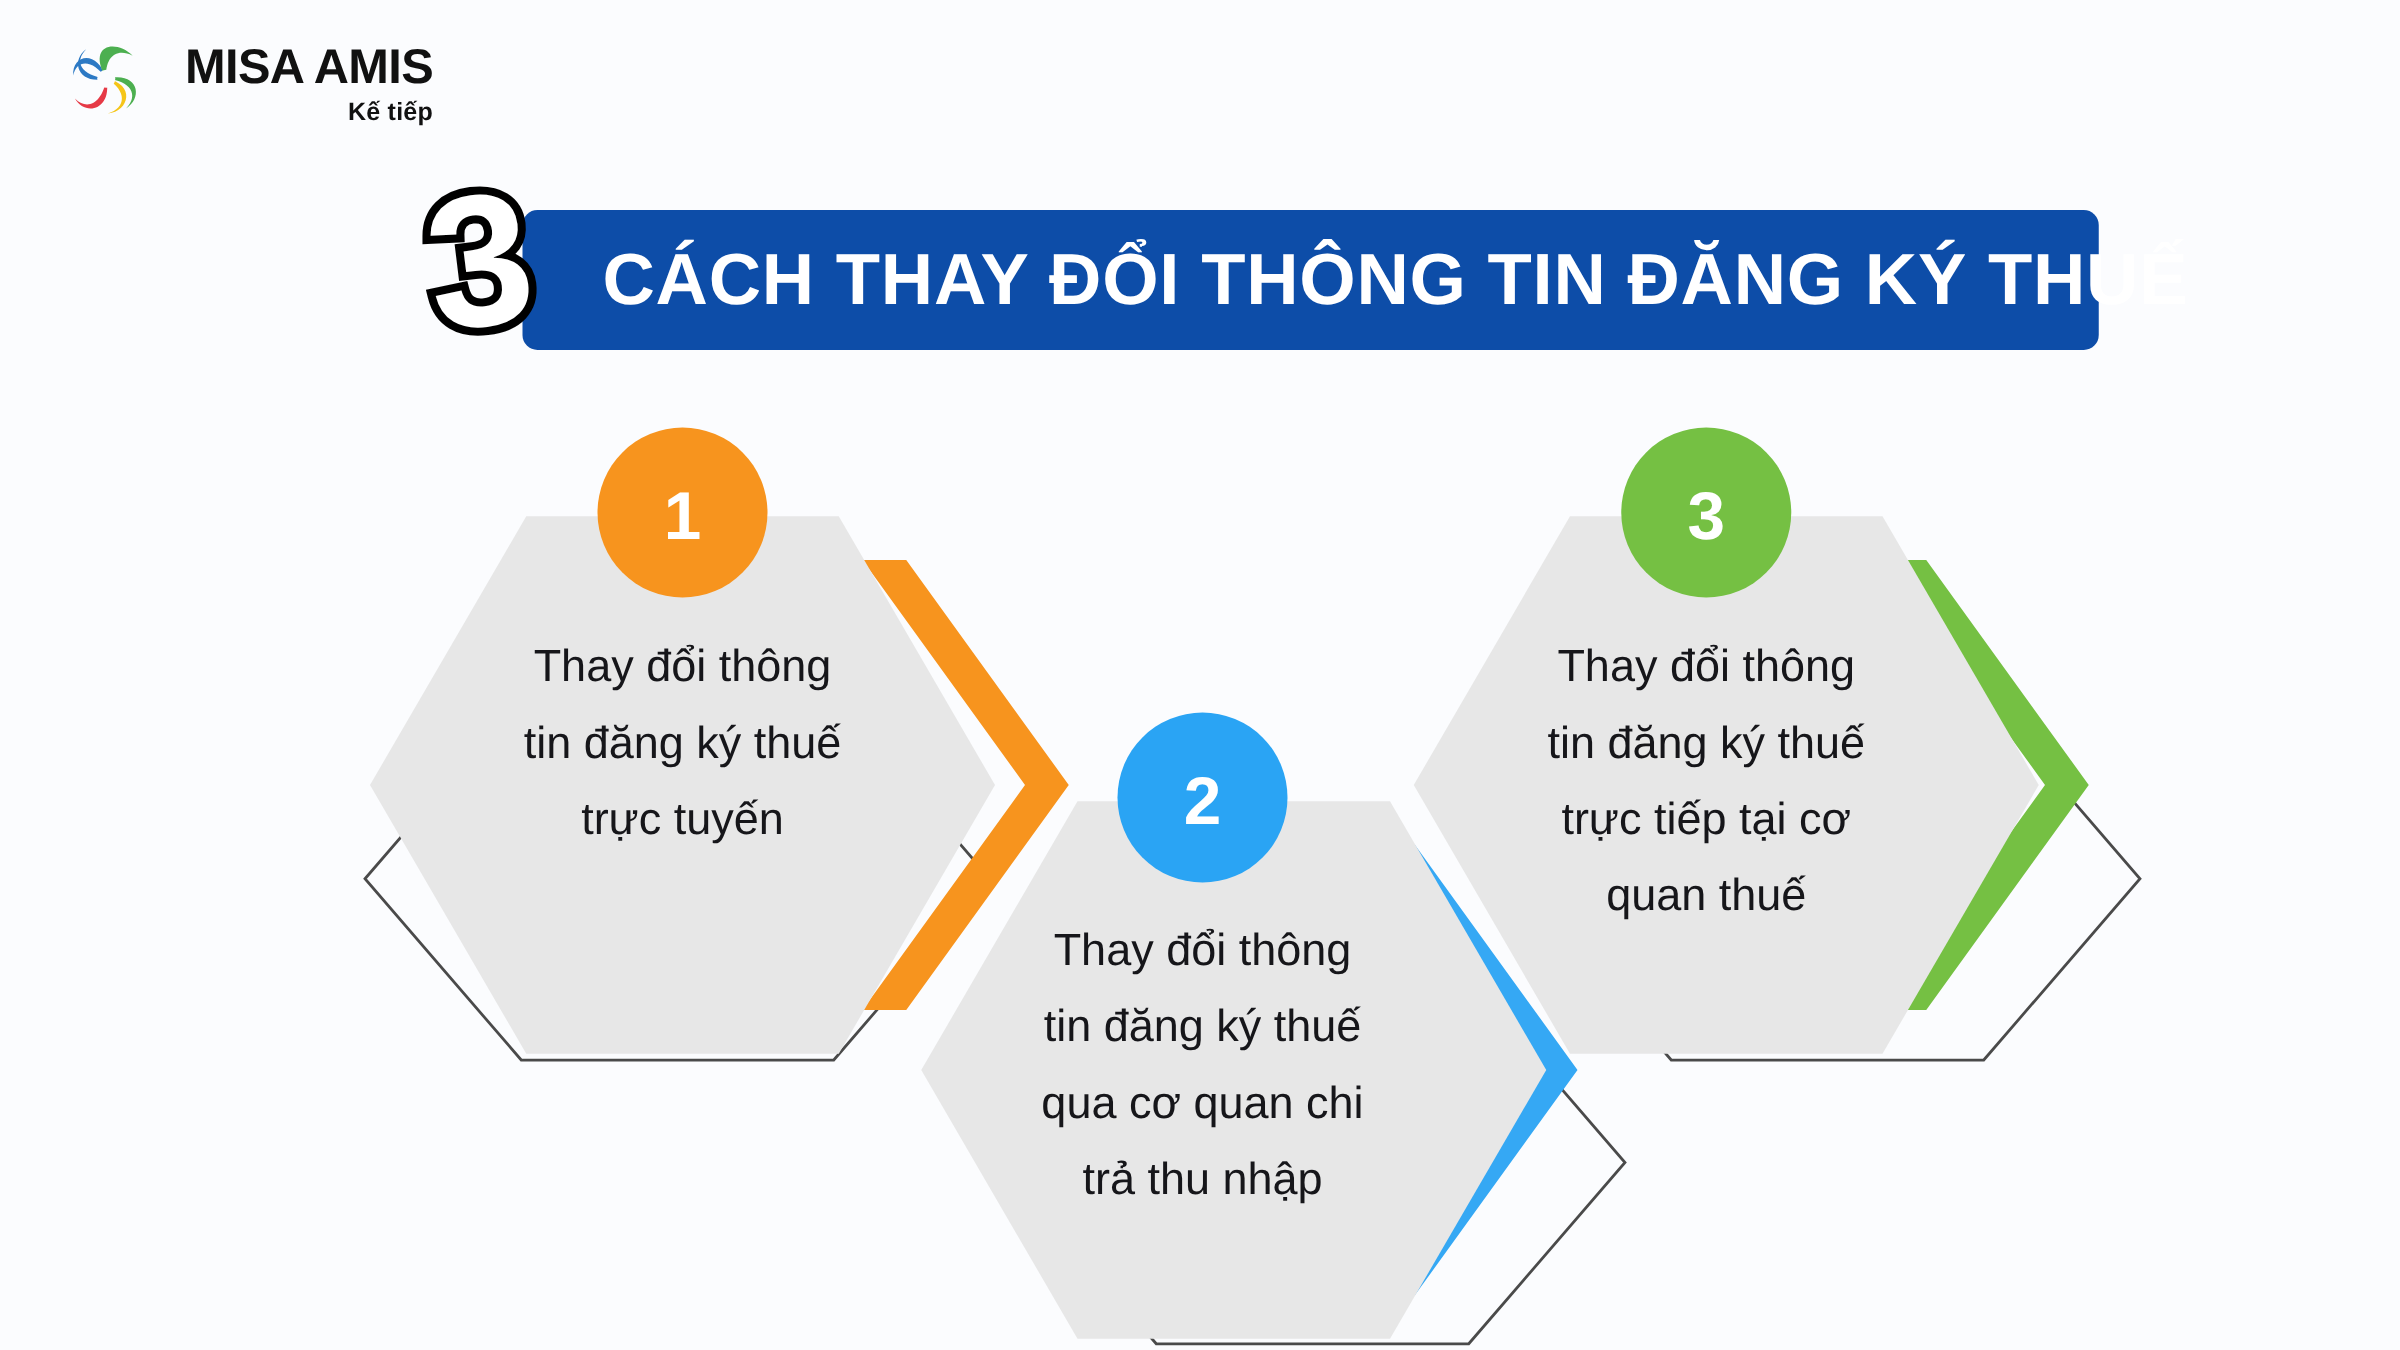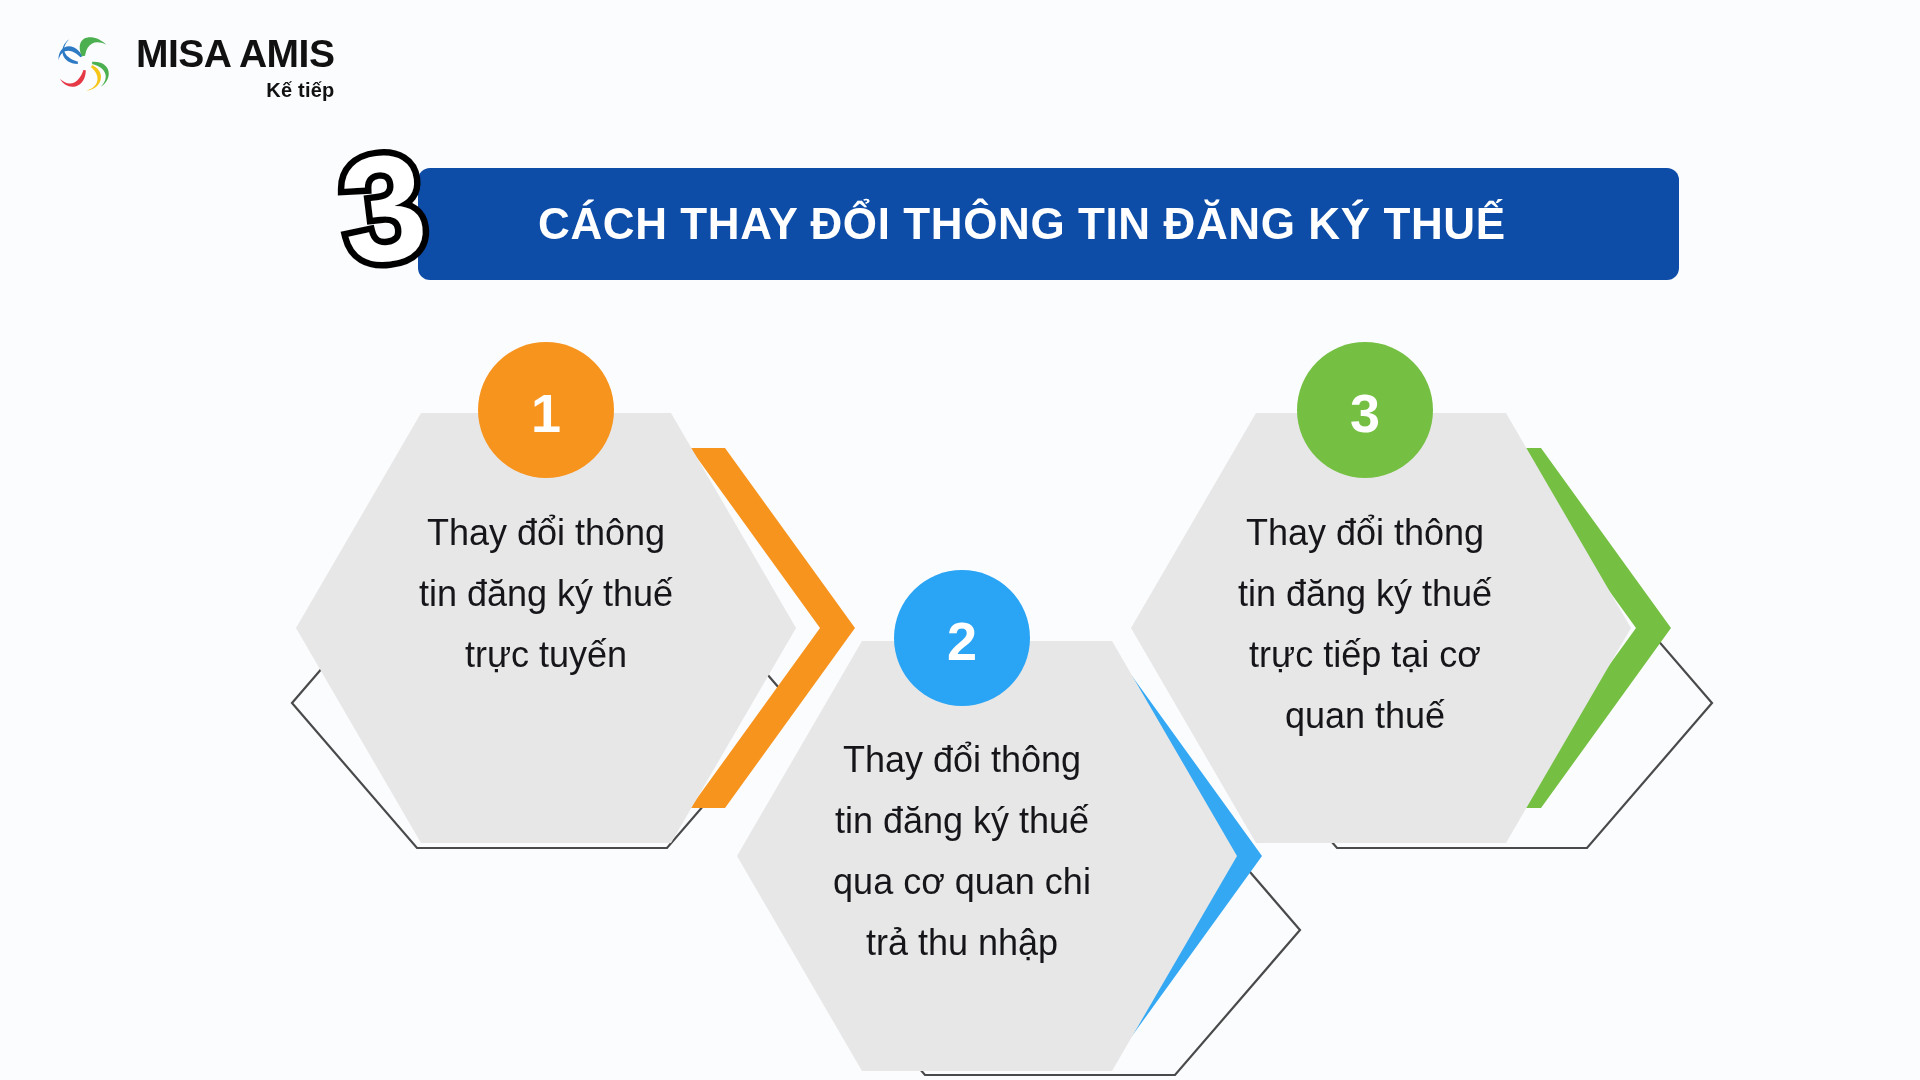--- a/index.html
+++ b/index.html
@@ -16,21 +16,21 @@
     position: relative;
   }
 
   
   .logo-block {
     position: absolute;
     left: 52px;
     top: 28px;
     display: flex;
     align-items: flex-start;
-    gap: 18px;
+    gap: 30px;
   }
   .logo-mark {
     width: 66px;
     height: 66px;
     flex: 0 0 auto;
     margin-top: 2px;
   }
   .logo-words {
     display: flex;
     flex-direction: column;
@@ -69,24 +69,24 @@
     width: 1505px;
     max-width: 1261px;
     height: 112px;
     background: #0D4DA8;
     border-radius: 12px;
     display: flex;
     align-items: center;
   }
   .banner-title {
     color: #ffffff;
-    font-size: 44px;
+    font-size: 58px;
     font-weight: bold;
     letter-spacing: 0.6px;
-    margin-left: 120px;
+    margin-left: 64px;
     white-space: nowrap;
     line-height: 1;
   }
   .banner-number {
     position: absolute;
     left: 0px;
     top: -12px;
     width: 150px;
     height: 150px;
     z-index: 4;

